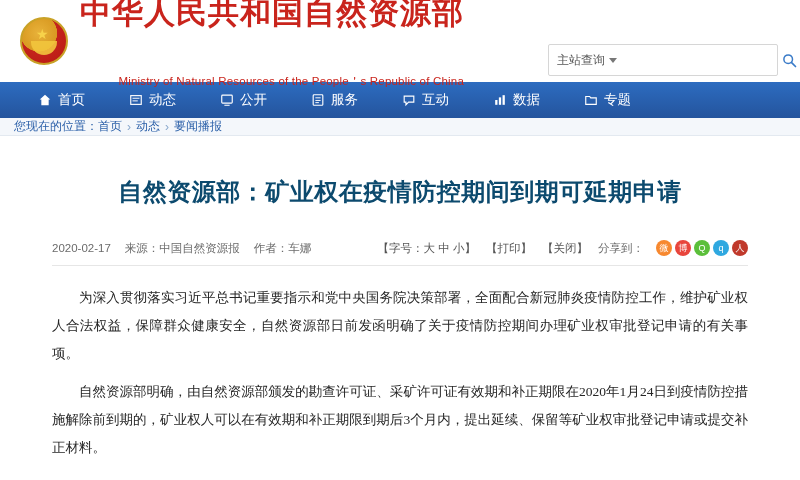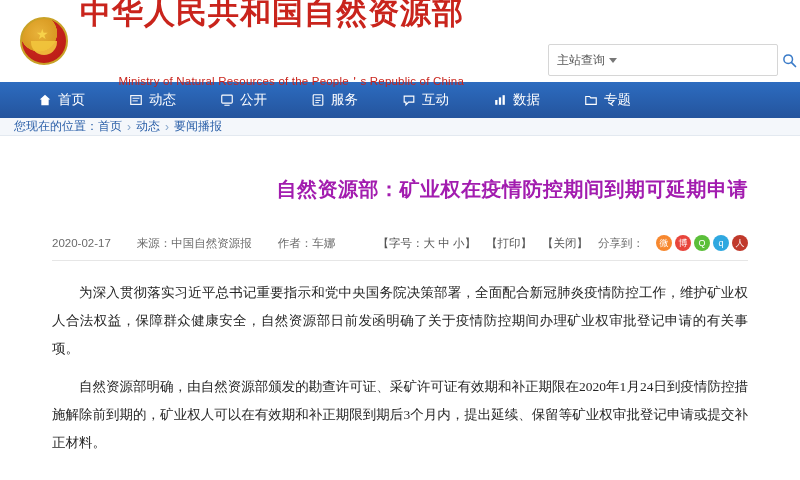--- a/index.html
+++ b/index.html
@@ -171,38 +171,38 @@
   .crumbbar .sep { margin: 0 5px; color: #8aa8cc; }
   .crumbbar a { color: #2a5fa8; text-decoration: none; }
   .crumbbar .label { color: #2a5fa8; }
 
   
   .article {
     padding: 0 52px;
     box-sizing: border-box;
   }
   .art-title {
-    text-align: right;
+    text-align: center;
     font-family: "Liberation Serif", serif;
-    font-size: 20px;
+    font-size: 24px;
     font-weight: bold;
-    color: #a21caf;
+    color: #0c4a6e;
     margin-top: 40px;
     letter-spacing: .5px;
   }
   .meta-row {
     margin-top: 32px;
     display: flex;
     align-items: center;
     font-size: 11.5px;
     color: #6b6b6b;
     border-bottom: 1px solid #e6e6e6;
     padding-bottom: 9px;
   }
-  .meta-left { display: flex; align-items: center; gap: 26px; }
+  .meta-left { display: flex; align-items: center; gap: 14px; }
   .meta-right {
     margin-left: auto;
     display: flex;
     align-items: center;
     gap: 10px;
   }
   .meta-right .grp { color: #555; }
   .share-label { color: #6b6b6b; margin-right: 2px; }
   .share-icons { display: flex; align-items: center; gap: 3px; }
   .sdot {

